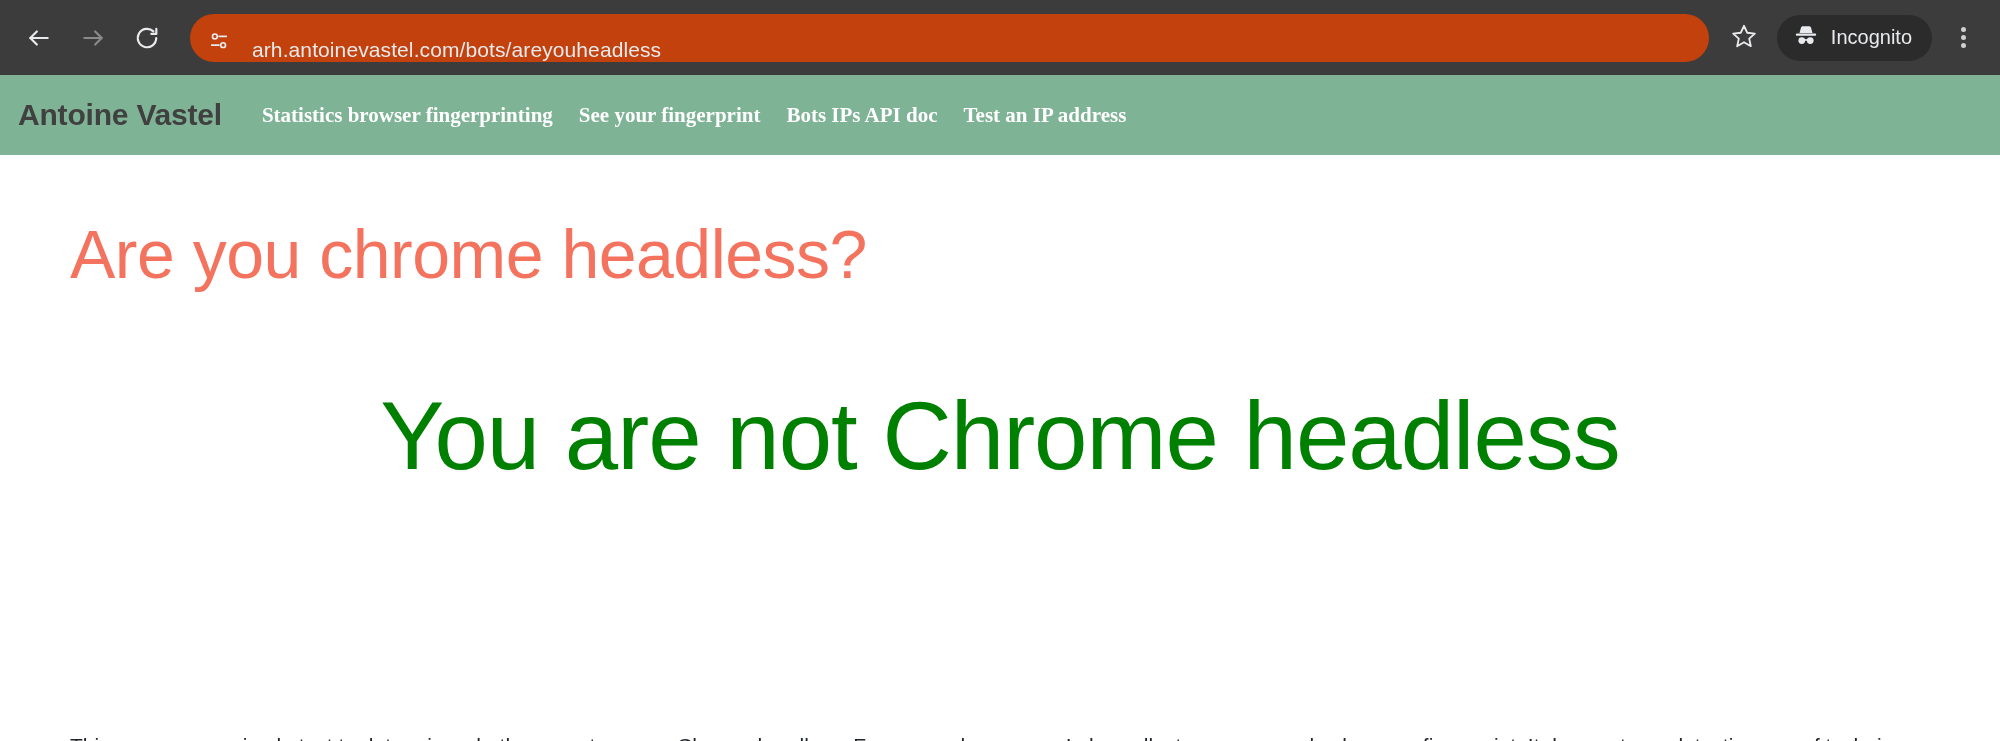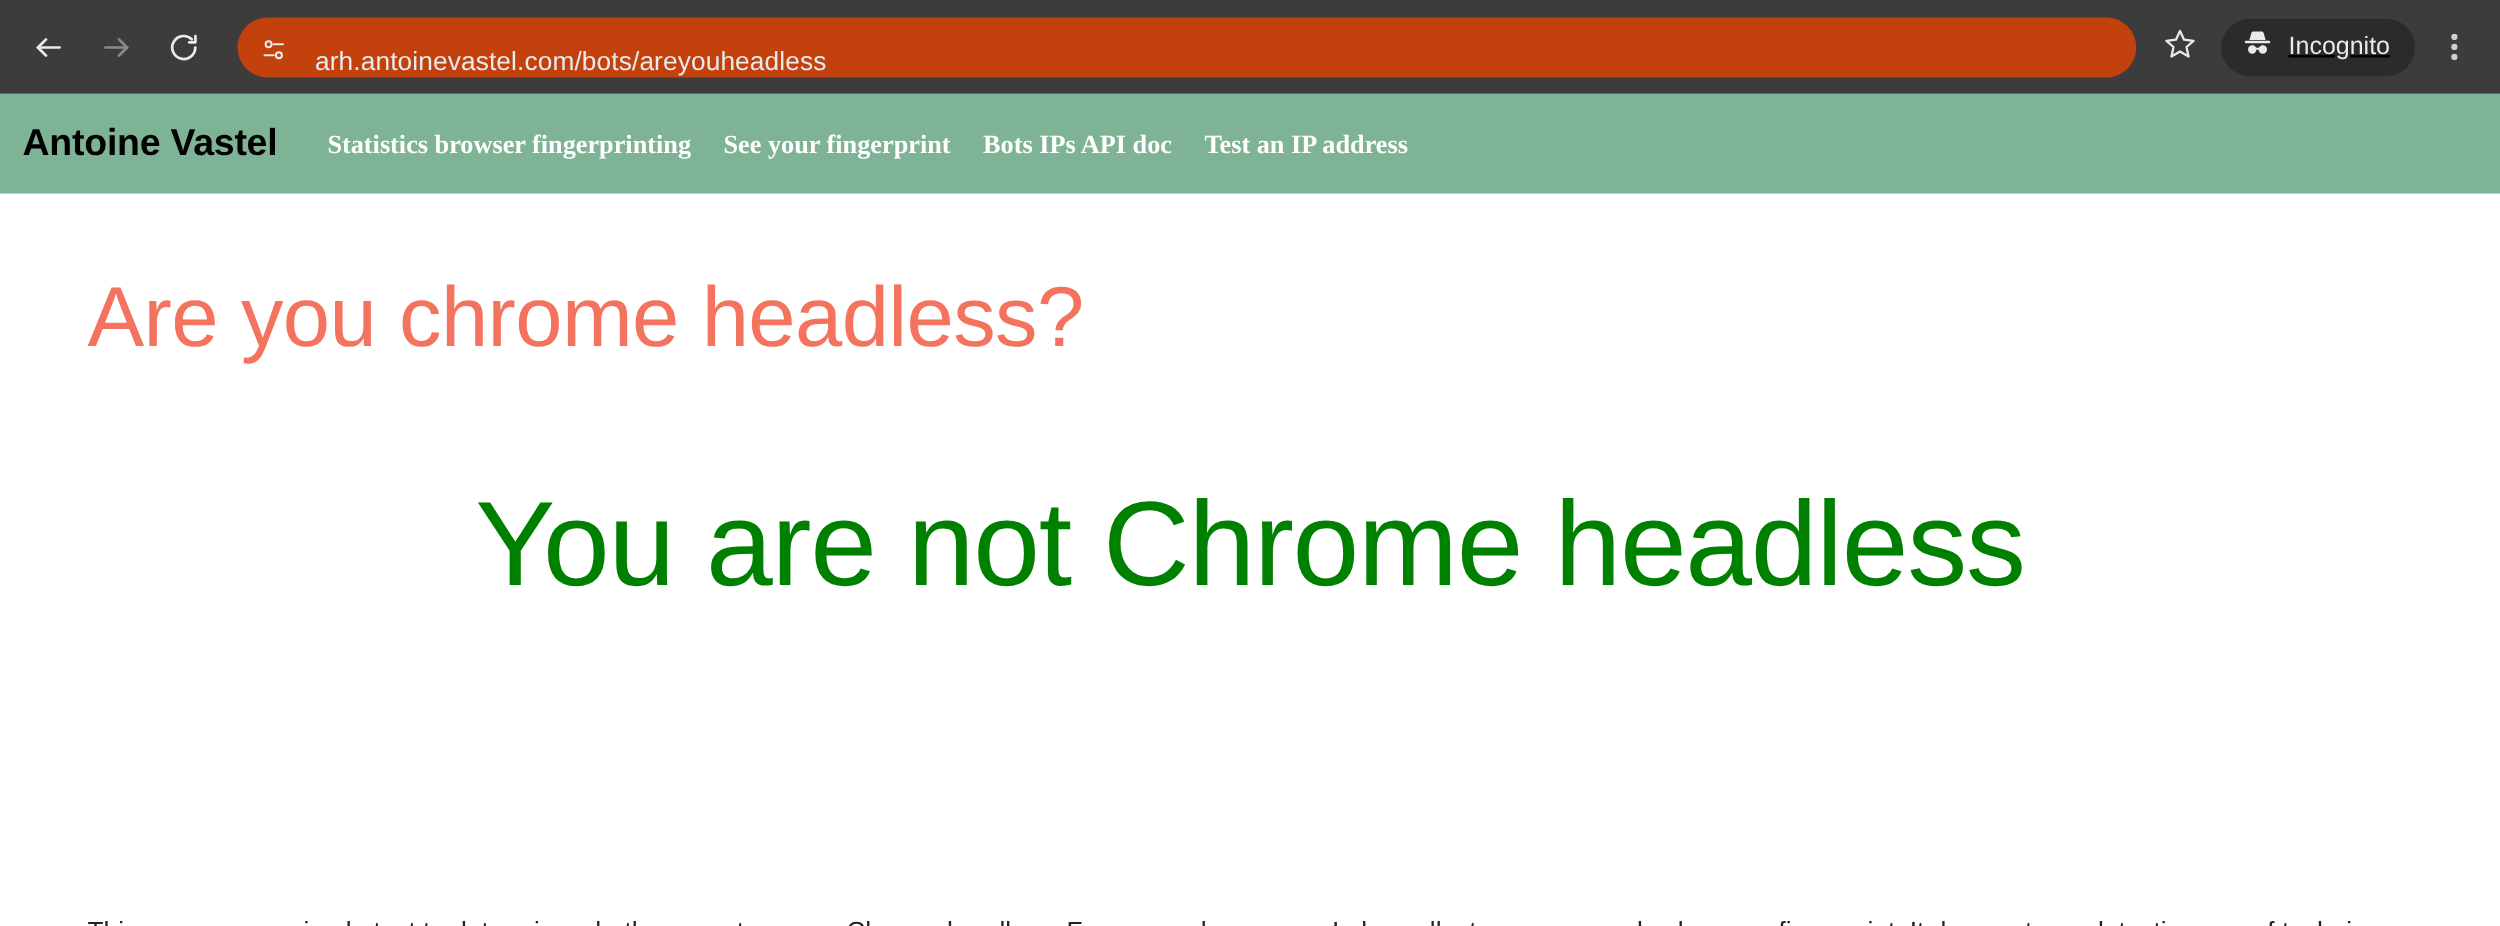--- a/index.html
+++ b/index.html
@@ -82,21 +82,20 @@
   }
   .incognito-pill {
     height: 46px;
     border-radius: 23px;
     background: #2b2b2b;
     display: flex;
     align-items: center;
     padding: 0 20px 0 16px;
     flex: 0 0 auto;
     margin-right: 8px;
-    text-decoration: underline;
   }
   .incognito-pill .label {
     color: #e8eaed;
     font-size: 20px;
     margin-left: 12px;
     white-space: nowrap;
   }
   .menu-btn {
     width: 46px;
     height: 50px;
@@ -118,21 +117,21 @@
   .site-navbar {
     width: 2000px;
     height: 80px;
     background: #7fb396;
     display: flex;
     align-items: center;
     box-sizing: border-box;
     padding-left: 18px;
   }
   .brand {
-    color: #000000;
+    color: #404040;
     font-size: 30px;
     font-weight: bold;
     font-family: "Liberation Sans Narrow", "Liberation Sans", sans-serif;
     letter-spacing: -0.2px;
     margin-right: 40px;
     white-space: nowrap;
   }
   .nav-links {
     display: flex;
     align-items: center;

